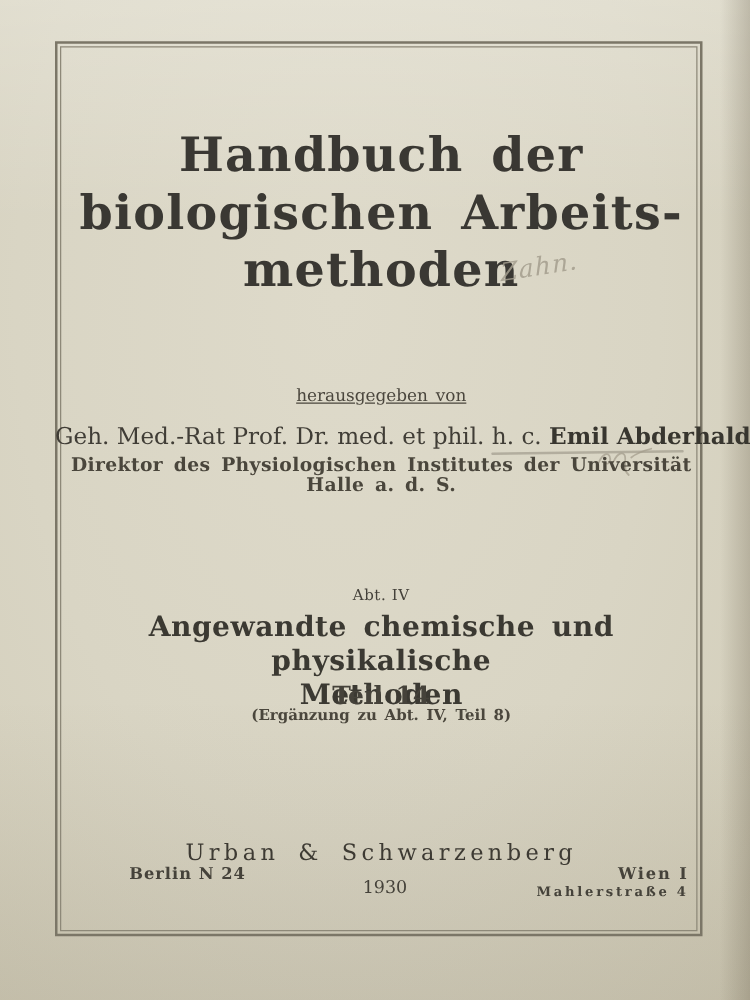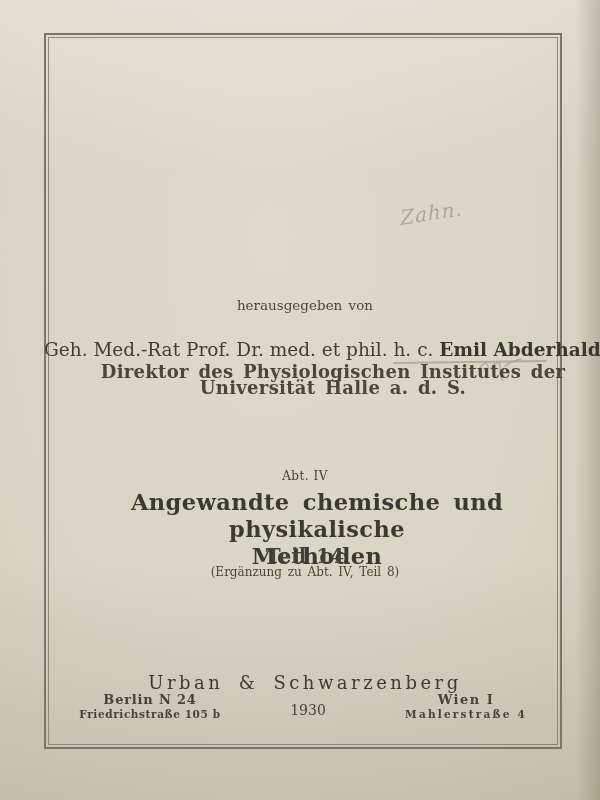--- a/index.html
+++ b/index.html
@@ -50,94 +50,93 @@
   }
   .collab {
     top: 271px;
     font-size: 19px;
     line-height: 25px;
     color: #45423a;
     word-spacing: 6px;
     letter-spacing: 0.4px;
   }
   .edited-by {
-    top: 296px;
+    top: 308px;
     font-size: 13.5px;
     line-height: 18px;
     color: #4a463d;
     word-spacing: 2px;
+    text-decoration: underline;
   }
   .editor-line {
     top: 338px;
     font-size: 18.5px;
     line-height: 24px;
     color: #403d36;
     white-space: nowrap;
   }
   .editor-line b { color: #38362f; }
   .editor-role {
     top: 364px;
-    font-size: 18px;
+    font-size: 15px;
     line-height: 16px;
     font-weight: bold;
     color: #4a463c;
     letter-spacing: 0.3px;
     word-spacing: 3px;
-    padding-left: 28px;
   }
   .abt {
     top: 465px;
     font-size: 12px;
     line-height: 22px;
     color: #44413a;
     letter-spacing: 0.5px;
   }
   .section-title {
     top: 489px;
     font-size: 22.5px;
     line-height: 27px;
     font-weight: bold;
     color: #3b3932;
     letter-spacing: 0.4px;
     word-spacing: 5px;
-    margin-left: 12px;
   }
   .teil {
     top: 546px;
     font-size: 20px;
     line-height: 20px;
     font-weight: bold;
     color: #45423a;
     word-spacing: 3px;
   }
   .erg {
     top: 564px;
     font-size: 12px;
     line-height: 16px;
-    font-weight: normal;
+    font-weight: bold;
     color: #4a463c;
     word-spacing: 2px;
   }
   .publisher {
     top: 671px;
     font-size: 18px;
     line-height: 24px;
     color: #3d3a33;
     letter-spacing: 3.5px;
     word-spacing: 6px;
     text-align: center;
   }
   .imprint-block {
     position: absolute;
     text-align: center;
     font-weight: bold;
     color: #45423a;
   }
   .imprint-left  { left: 70px;  top: 692px; width: 160px; text-align: center; }
-  .imprint-right { left: 381px; top: 692px; width: 170px; }
+  .imprint-right { left: 381px; top: 692px; width: 170px; text-align: right; }
   .imprint-city   { font-size: 13px; line-height: 15px; letter-spacing: 0.8px; }
   .imprint-street { font-size: 10.5px; line-height: 14px; letter-spacing: 0.6px; }
   .imprint-right .imprint-city   { letter-spacing: 1.5px; }
   .imprint-right .imprint-street { letter-spacing: 2.2px; }
   .year {
     top: 701px;
     font-size: 14px;
     line-height: 19px;
     color: #45423a;
     transform: translateX(3px);
@@ -169,20 +168,25 @@
 </style>
 </head>
 <body>
 
 <div id="page">
 
   <div class="frame-outer">
     <div class="frame-inner"></div>
   </div>
 
+  <div class="centered title">
+    <div>Handbuch der</div>
+    <div>biologischen Arbeits-</div>
+    <div>methoden</div>
+  </div>
 
   <div class="hand-note">Zahn.</div>
 
 
   <div class="centered edited-by">herausgegeben von</div>
 
   <div class="centered editor-line">
     <span>Geh. Med.-Rat Prof. Dr. med. et phil. h. c.</span>
     <b>Emil Abderhalden</b>
   </div>
@@ -205,21 +209,20 @@
   </div>
 
   <div class="centered teil">Teil 14</div>
 
   <div class="centered erg">(Ergänzung zu Abt. IV, Teil 8)</div>
 
   <div class="centered publisher">Urban &amp; Schwarzenberg</div>
 
   <div class="imprint-block imprint-left">
     <div class="imprint-city">Berlin N 24</div>
-    <div class="imprint-street">Friedrichstraße 105 b</div>
   </div>
 
   <div class="centered year">1930</div>
 
   <div class="imprint-block imprint-right">
     <div class="imprint-city">Wien I</div>
     <div class="imprint-street">Mahlerstraße 4</div>
   </div>
 
 </div>

